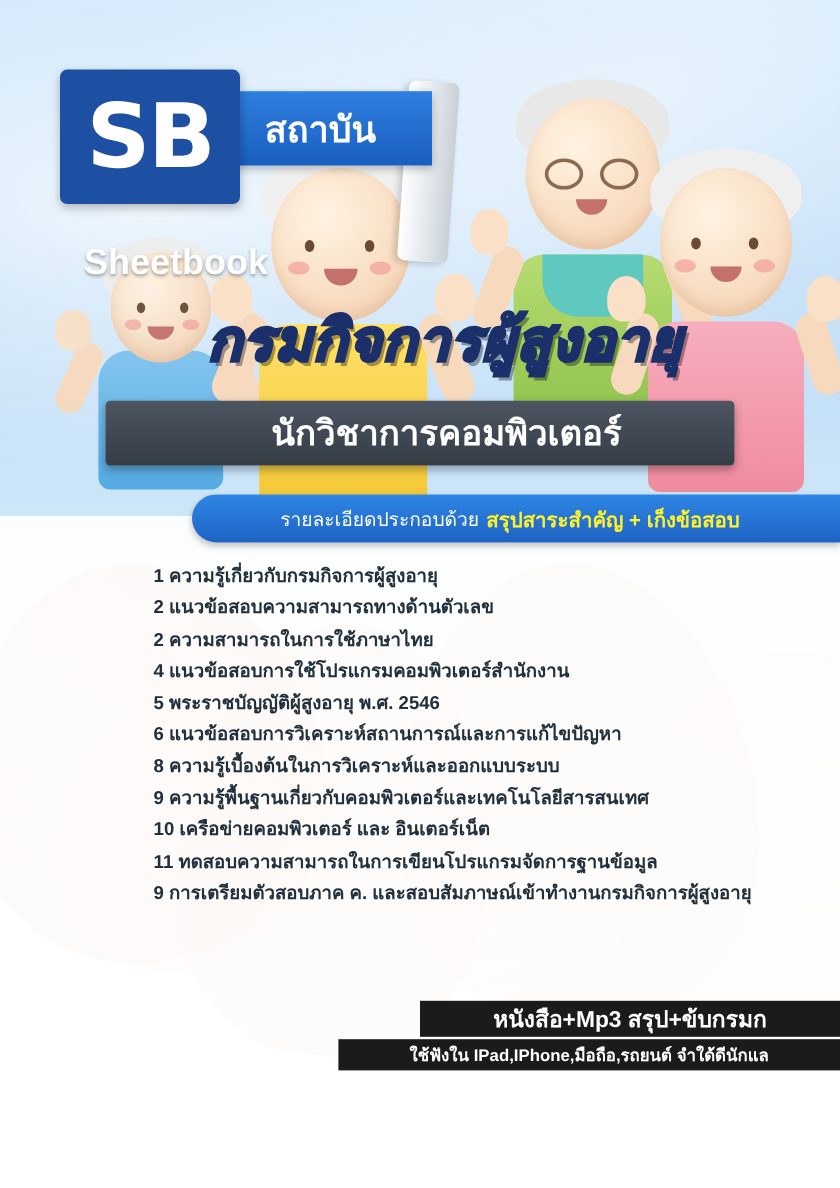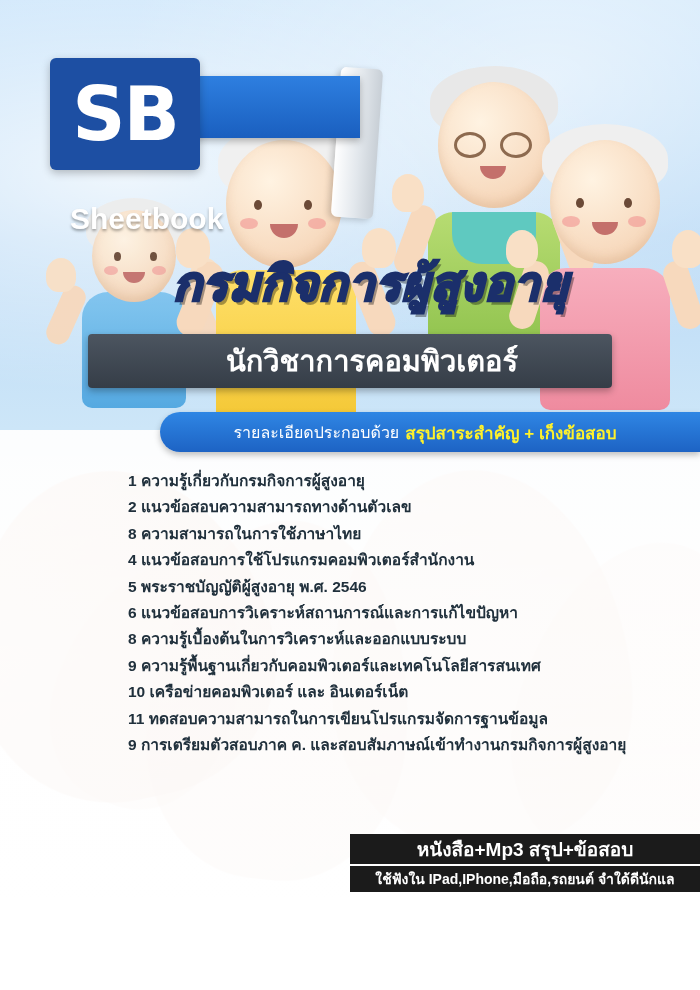--- a/index.html
+++ b/index.html
@@ -134,21 +134,21 @@
     color:#20303c;font-size:15.5px;line-height:26.4px;font-weight:bold;
   }
   .list div{white-space:nowrap;}
   
   .blk1{
     position:absolute;right:0;top:834px;width:350px;height:30px;
     background:#1b1b1b;display:flex;align-items:center;justify-content:center;
     color:#ffffff;font-size:19px;font-weight:bold;
   }
   .blk2{
-    position:absolute;right:0;top:866px;width:350px;height:26px;
+    position:absolute;right:0;top:866px;width:418px;height:26px;
     background:#1b1b1b;display:flex;align-items:center;justify-content:center;
     color:#ffffff;font-size:14px;font-weight:bold;
   }
   
   .footer{
     position:absolute;left:0;top:898px;width:700px;height:92px;
     background:#ffffff;
   }
 </style>
 </head>
@@ -219,49 +219,50 @@
     <div class="p-eye" style="left:56px;top:80px;width:8px;height:10px;"></div>
     <div class="p-eye" style="left:104px;top:80px;width:8px;height:10px;"></div>
     <div class="p-cheek" style="left:42px;top:98px;width:18px;height:11px;"></div>
     <div class="p-cheek" style="left:108px;top:98px;width:18px;height:11px;"></div>
     <div class="p-mouth" style="left:72px;top:104px;width:26px;height:13px;"></div>
   </div>
 
   <div class="logo-wrap">
     <div class="curl"></div>
     <div class="ribbon"></div>
+    <div class="ribbon-txt">สถาบัน</div>
     <div class="logo-card"></div>
     <div class="logo-sb">SB</div>
     <div class="sheetbook">Sheetbook</div>
   </div>
 
   <div class="title-main">กรมกิจการผู้สูงอายุ</div>
   <div class="title-sub-bar"></div>
   <div class="title-sub">นักวิชาการคอมพิวเตอร์</div>
 
   <div class="detail-bar">
     <span class="detail-1">รายละเอียดประกอบด้วย</span>
     <span class="detail-2">สรุปสาระสำคัญ + เก็งข้อสอบ</span>
   </div>
 
   <div class="list">
     <div>1 ความรู้เกี่ยวกับกรมกิจการผู้สูงอายุ</div>
     <div>2 แนวข้อสอบความสามารถทางด้านตัวเลข</div>
-    <div>8 ความสามารถในการใช้ภาษาไทย</div>
+    <div>2 ความสามารถในการใช้ภาษาไทย</div>
     <div>4 แนวข้อสอบการใช้โปรแกรมคอมพิวเตอร์สำนักงาน</div>
     <div>5 พระราชบัญญัติผู้สูงอายุ พ.ศ. 2546</div>
     <div>6 แนวข้อสอบการวิเคราะห์สถานการณ์และการแก้ไขปัญหา</div>
     <div>8 ความรู้เบื้องต้นในการวิเคราะห์และออกแบบระบบ</div>
     <div>9 ความรู้พื้นฐานเกี่ยวกับคอมพิวเตอร์และเทคโนโลยีสารสนเทศ</div>
     <div>10 เครือข่ายคอมพิวเตอร์ และ  อินเตอร์เน็ต</div>
     <div>11 ทดสอบความสามารถในการเขียนโปรแกรมจัดการฐานข้อมูล</div>
     <div>9 การเตรียมตัวสอบภาค ค. และสอบสัมภาษณ์เข้าทำงานกรมกิจการผู้สูงอายุ</div>
   </div>
 
-  <div class="blk1">หนังสือ+Mp3 สรุป+ข้อสอบ</div>
+  <div class="blk1">หนังสือ+Mp3 สรุป+ข้บกรมก</div>
   <div class="blk2">ใช้ฟังใน IPad,IPhone,มือถือ,รถยนต์ จำใด้ดีนักแล</div>
 
   <div class="footer">
     
     
     
     
   </div>
 
 </div>

